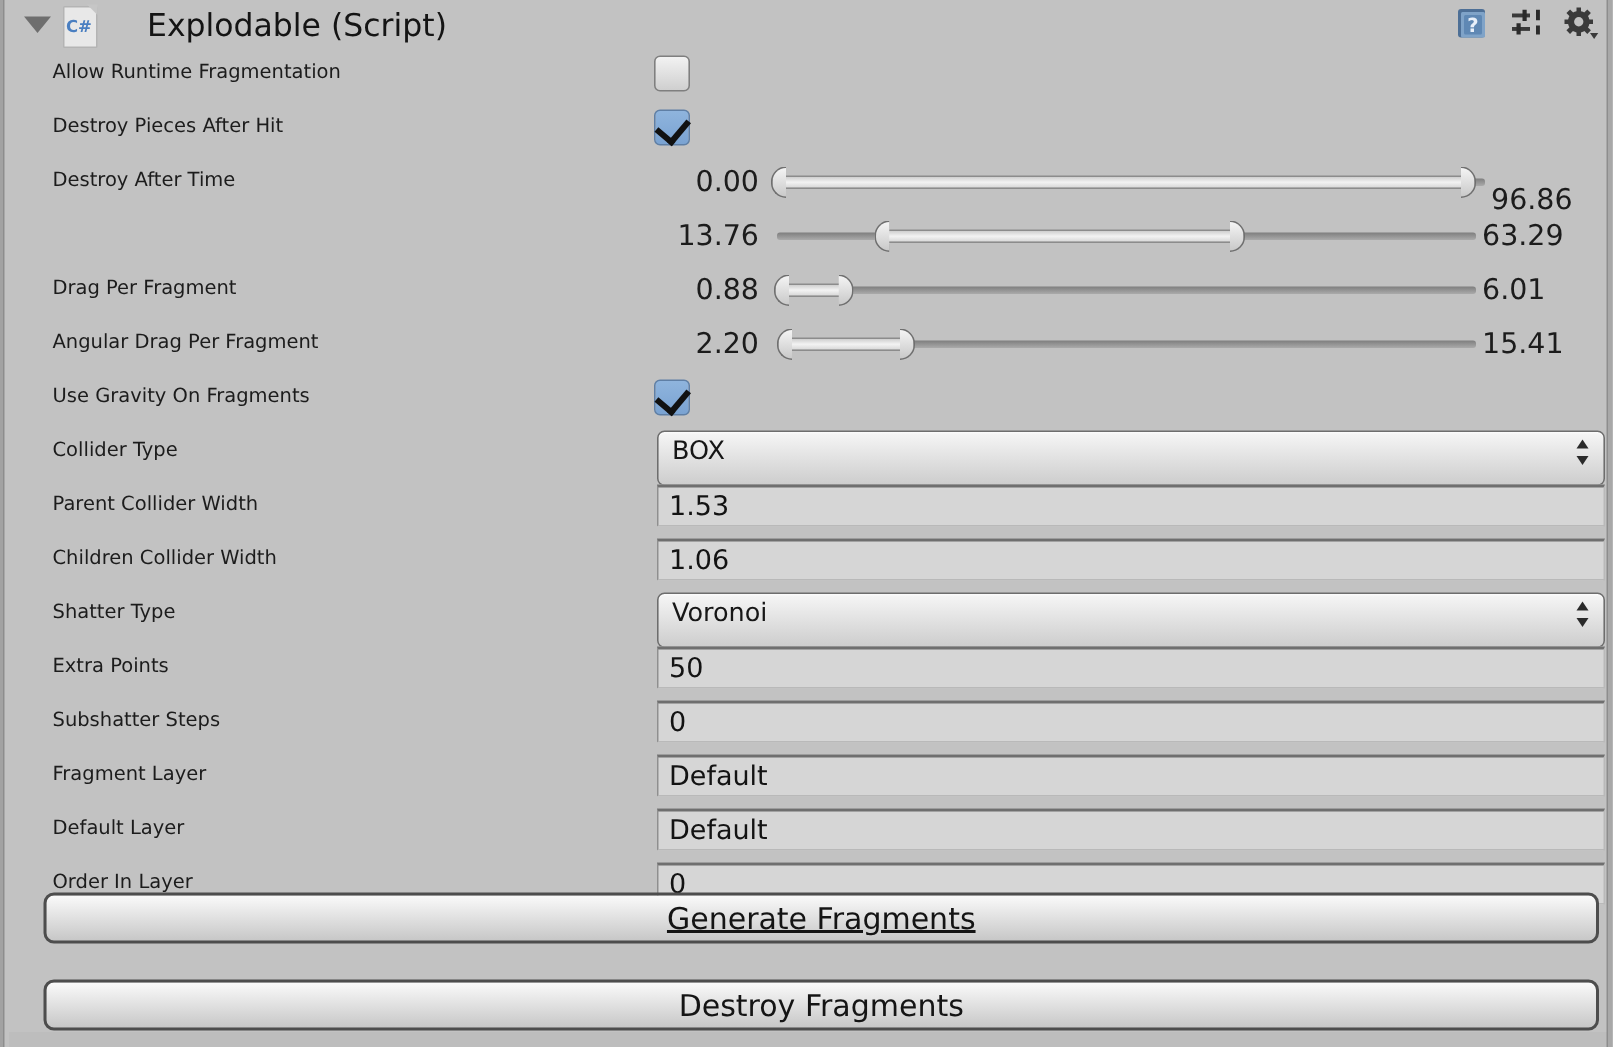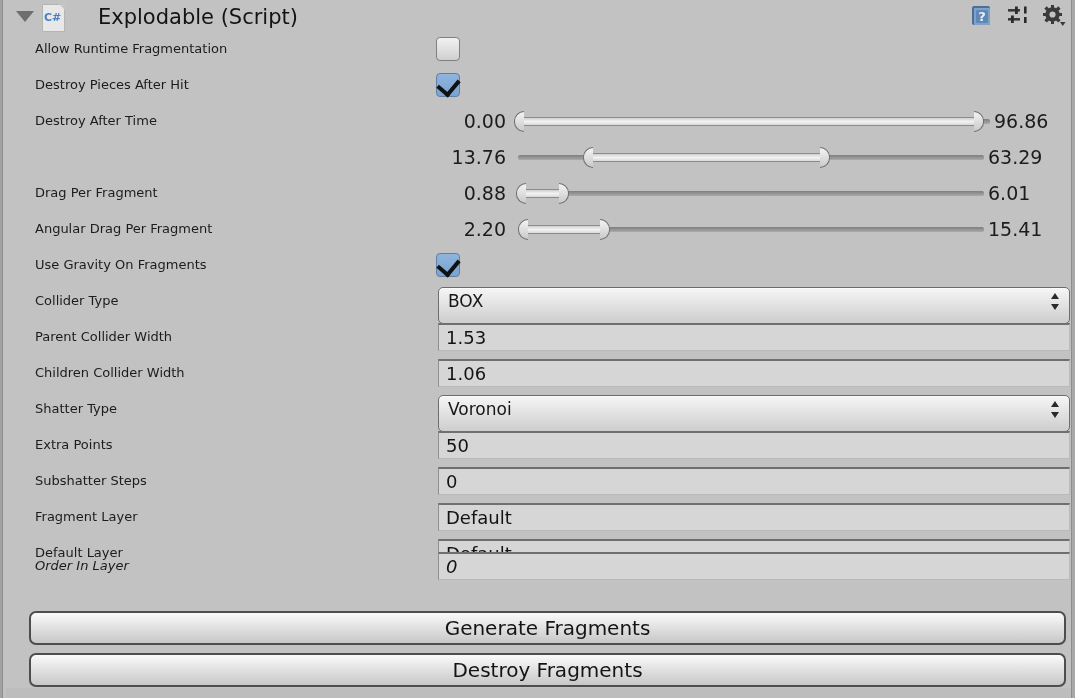--- a/index.html
+++ b/index.html
@@ -260,21 +260,21 @@
 
   <div class="row" style="top:103px;">
     <span class="label">Destroy After Time</span>
     <span class="val-left">0.00</span>
     <span class="slider" style="left:508px;width:476px;">
       <span class="track"></span>
       <span class="fill" style="left:5px;width:456px;"></span>
       <span class="knob left" style="left:0px;"></span>
       <span class="knob right" style="left:460px;"></span>
     </span>
-    <span class="val-right" style="left:988px;">96.86</span>
+    <span class="val-right" style="left:988px;margin-top:12px;">96.86</span>
   </div>
 
   <div class="row" style="top:139px;">
     <span class="val-left">13.76</span>
     <span class="slider" style="left:512px;width:466px;">
       <span class="track"></span>
       <span class="fill" style="left:70px;width:233px;"></span>
       <span class="knob left" style="left:65px;"></span>
       <span class="knob right" style="left:302px;"></span>
     </span>
@@ -363,24 +363,24 @@
     </span>
   </div>
 
   <div class="row" style="top:535px;">
     <span class="label">Default Layer</span>
     <span class="field">
       <span class="ftext">Default</span>
     </span>
   </div>
 
-  <div class="row" style="top:548px;font-style:italic;">
+  <div class="row" style="top:571px;">
     <span class="label">Order In Layer</span>
     <span class="field">
       <span class="ftext">0</span>
     </span>
   </div>
 
-  <div class="bigbtn" style="top:611px;">Generate Fragments</div>
+  <div class="bigbtn" style="top:595px;text-decoration:underline;">Generate Fragments</div>
   <div class="bigbtn" style="top:653px;">Destroy Fragments</div>
 
   <div class="bottom-strip"></div>
 </div>
 
 </body></html>

